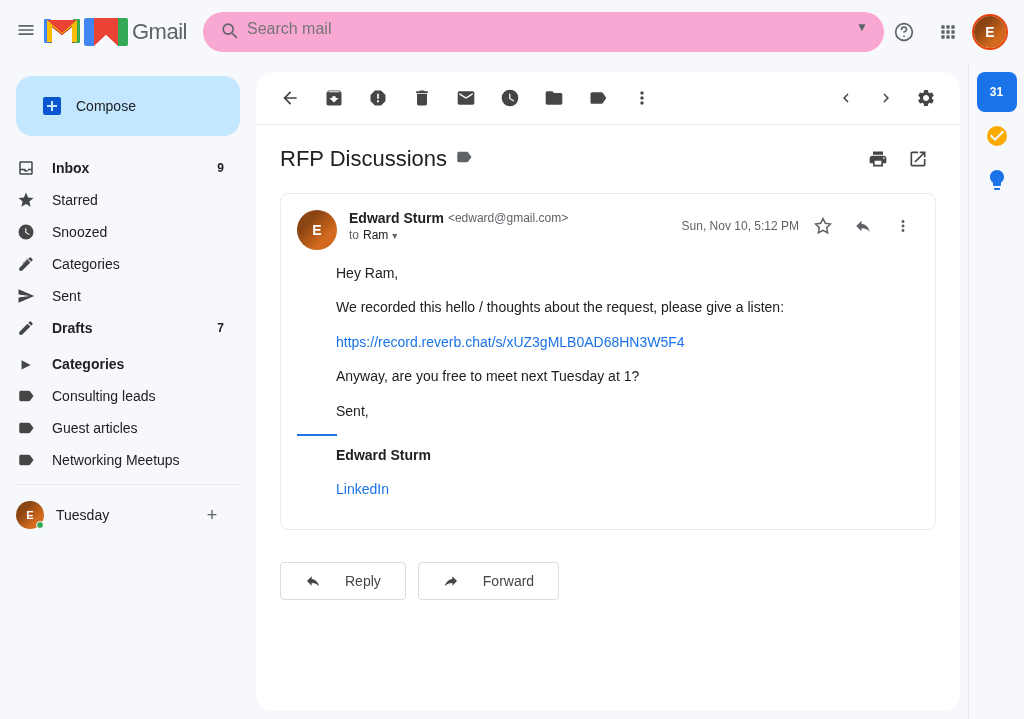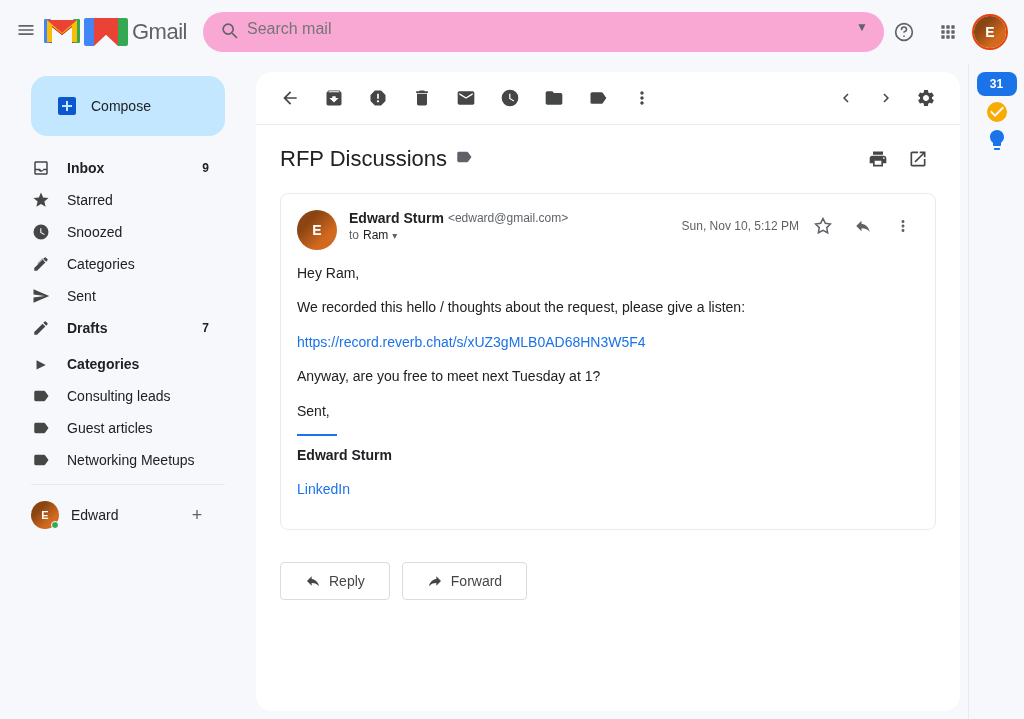--- a/index.html
+++ b/index.html
@@ -75,21 +75,21 @@
     
     .main-layout {
       display: flex;
       height: calc(719px - 64px);
     }
 
     
     .sidebar {
       width: 256px;
       min-width: 256px;
-      padding: 8px 15px;
+      padding: 8px 0;
       background: #f6f8fc;
       overflow-y: auto;
     }
     .compose-btn {
       display: flex;
       align-items: center;
       gap: 12px;
       margin: 4px 16px 16px 16px;
       padding: 18px 24px;
       background: #c2e7ff;
@@ -177,21 +177,21 @@
       width: 56px;
       background: #f6f8fc;
       display: flex;
       flex-direction: column;
       align-items: center;
       padding-top: 8px;
       gap: 4px;
       border-left: 1px solid #e8eaed;
     }
     .rail-icon {
-      width: 40px; height: 24px;
+      width: 40px; height: 40px;
       border-radius: 50%;
       display: flex; align-items: center; justify-content: center;
       cursor: pointer;
       color: #444746;
       font-size: 18px;
     }
 
     
     .email-area {
       flex: 1;
@@ -294,35 +294,35 @@
     }
 
     .to-row { font-size: 12px; color: #5f6368; margin-top: 2px; display: flex; align-items: center; gap: 4px; }
     .to-row span { cursor: pointer; }
 
     .email-body {
       font-size: 14px;
       color: #202124;
       line-height: 1.6;
     }
-    .email-body p { margin-bottom: 12px; }
+    .email-body p { margin-bottom: 12px; margin-left: 39px; }
     .email-link { color: #1a73e8; text-decoration: none; }
     .sig-name { font-weight: bold; font-size: 14px; margin-top: 8px; }
     .sig-link { color: #1a73e8; text-decoration: none; font-size: 14px; }
 
     
     .reply-actions {
       display: flex;
       gap: 12px;
       padding: 16px 0;
     }
     .reply-btn {
       display: flex;
       align-items: center;
-      gap: 8px;
+      gap: 24px;
       padding: 10px 24px;
       border: 1px solid #dadce0;
       border-radius: 4px;
       background: white;
       cursor: pointer;
       font-size: 14px;
       color: #444746;
     }
   </style>
 </head>
@@ -497,21 +497,21 @@
       </span>
       <span class="nav-label">Networking Meetups</span>
     </div>
 
     <div style="height:1px;background:#e8eaed;margin:8px 16px;"></div>
     <div class="sidebar-user">
       <div class="user-avatar">
         E
         <div class="online-dot"></div>
       </div>
-      <span class="user-name">Edward</span>
+      <span class="user-name">Tuesday</span>
       <div class="add-account-btn">+</div>
     </div>
   </div>
 
   <div class="email-area">
 
     <div class="email-toolbar">
       <div class="toolbar-btn">
         <svg width="20" height="20" viewBox="0 0 24 24" fill="none">
           <path d="M20 11H7.83l5.59-5.59L12 4l-8 8 8 8 1.41-1.41L7.83 13H20v-2z" fill="#444746"></path>

